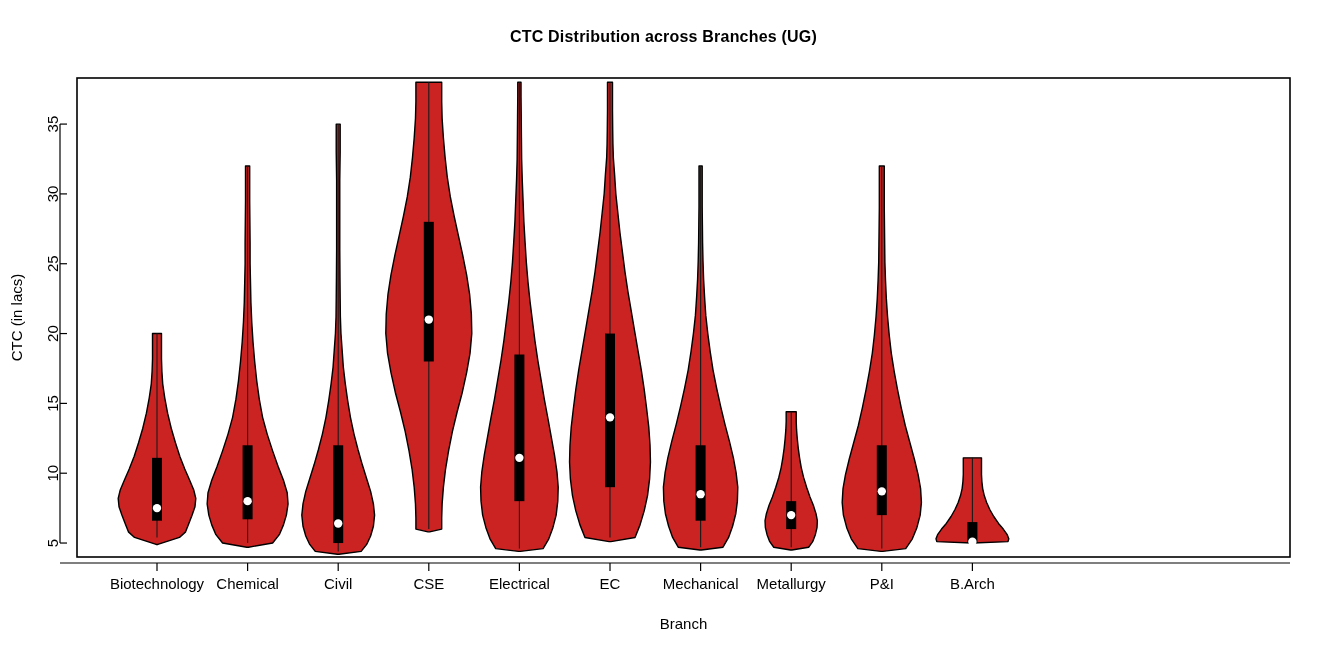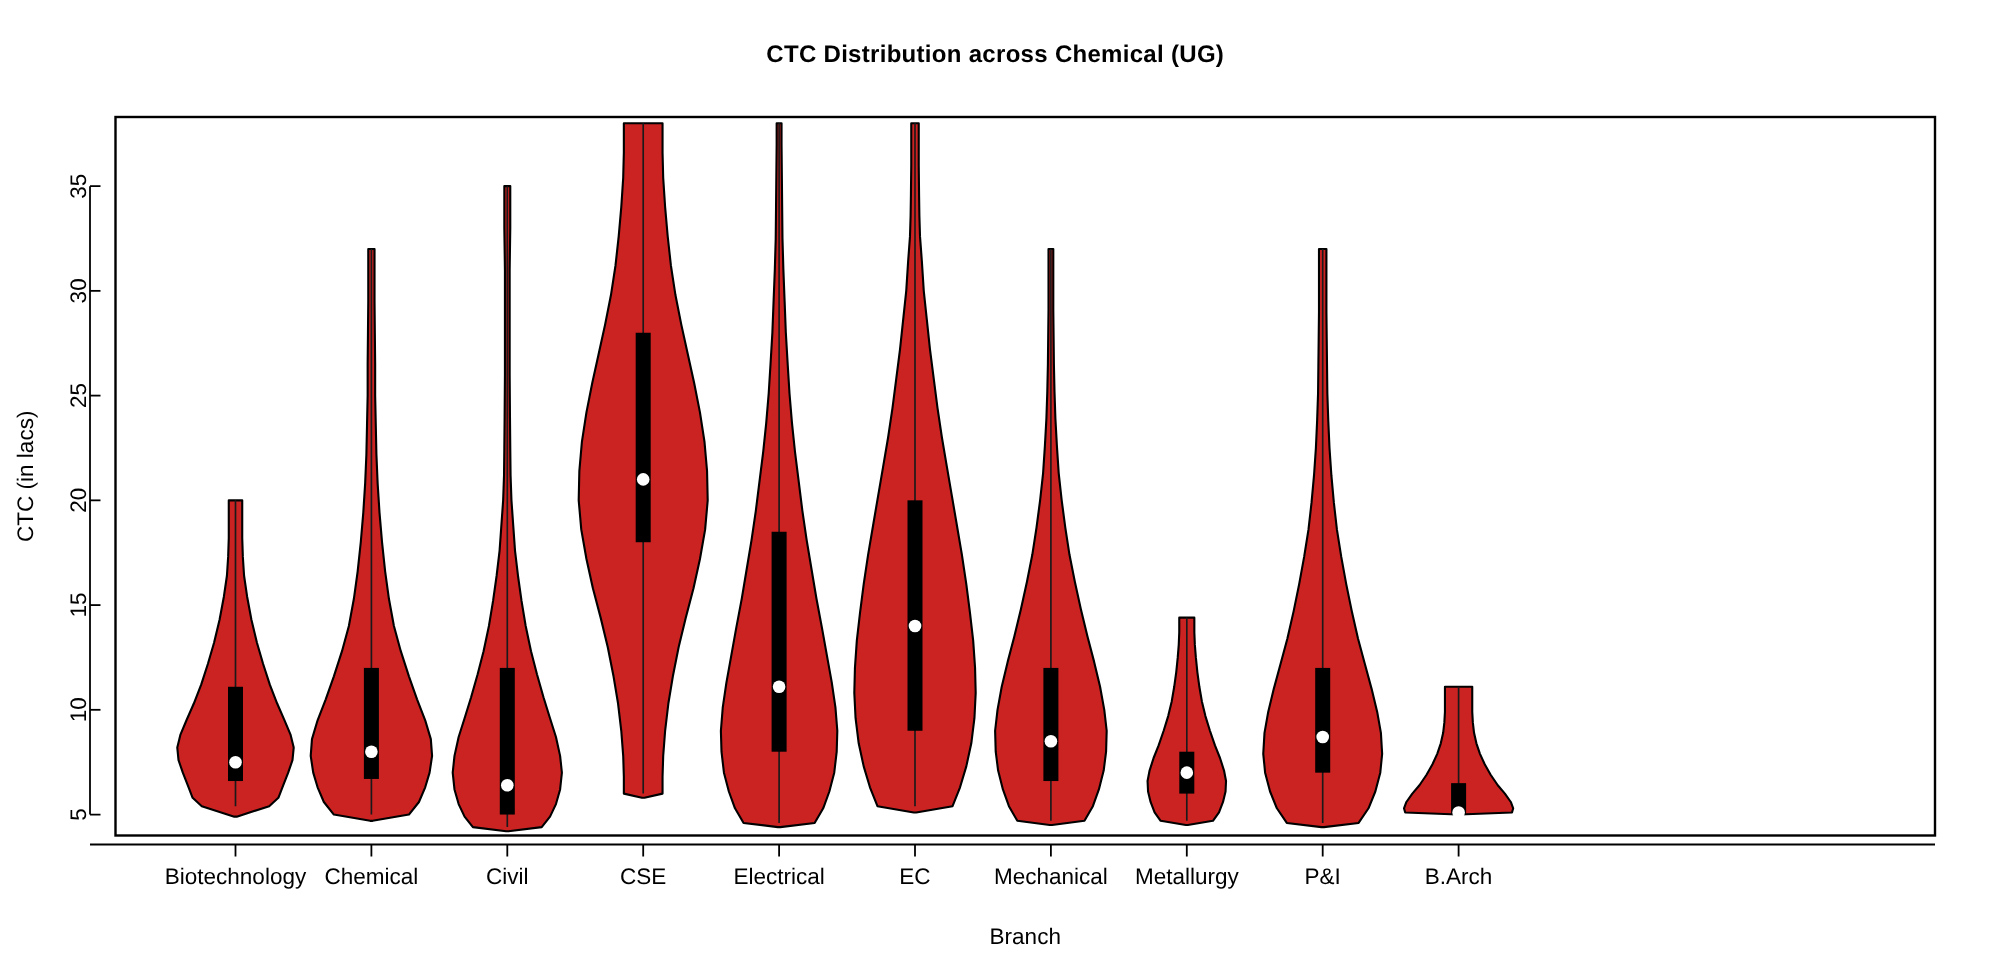--- a/index.html
+++ b/index.html
@@ -40,21 +40,21 @@
     font-family: "Liberation Sans", sans-serif;
     font-size: 15px;
     fill: #000000;
   }
 </style>
 </head>
 <body>
 
 <div id="root">
 
-  <div id="chart-title">CTC Distribution across Chemical (UG)</div>
+  <div id="chart-title">CTC Distribution across Branches (UG)</div>
 
   <svg id="plot-svg" width="1327" height="653">
     <g id="y-axis-group">
         <line x1="60" y1="543.0349854227405" x2="60" y2="124.08454810495624" stroke="#000" stroke-width="1.2"></line>
         <line x1="60" y1="543.0349854227405" x2="67" y2="543.0349854227405" stroke="#000" stroke-width="1.2"></line>
         <text x="53" y="543.0349854227405" text-anchor="middle" dominant-baseline="central" class="axis-text" transform="rotate(-90 53 543.0349854227405)">5</text>
         <line x1="60" y1="473.20991253644314" x2="67" y2="473.20991253644314" stroke="#000" stroke-width="1.2"></line>
         <text x="53" y="473.20991253644314" text-anchor="middle" dominant-baseline="central" class="axis-text" transform="rotate(-90 53 473.20991253644314)">10</text>
         <line x1="60" y1="403.38483965014575" x2="67" y2="403.38483965014575" stroke="#000" stroke-width="1.2"></line>
         <text x="53" y="403.38483965014575" text-anchor="middle" dominant-baseline="central" class="axis-text" transform="rotate(-90 53 403.38483965014575)">15</text>

